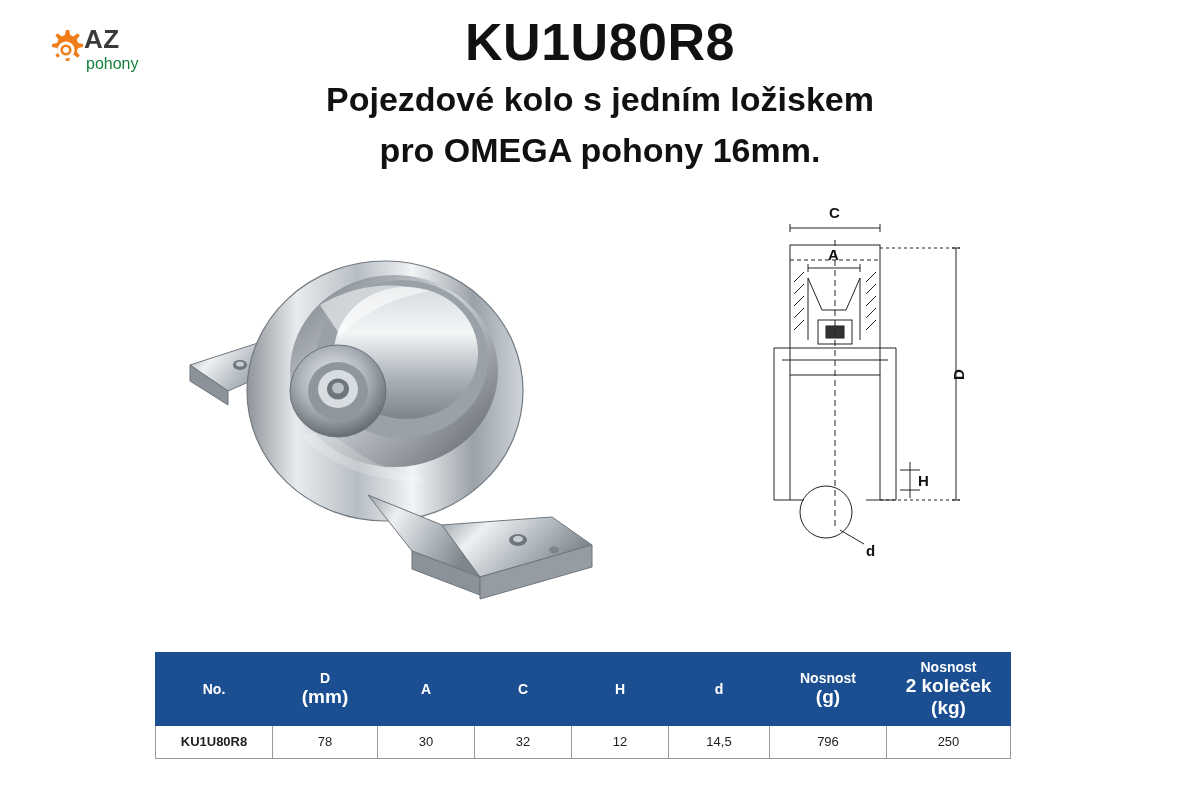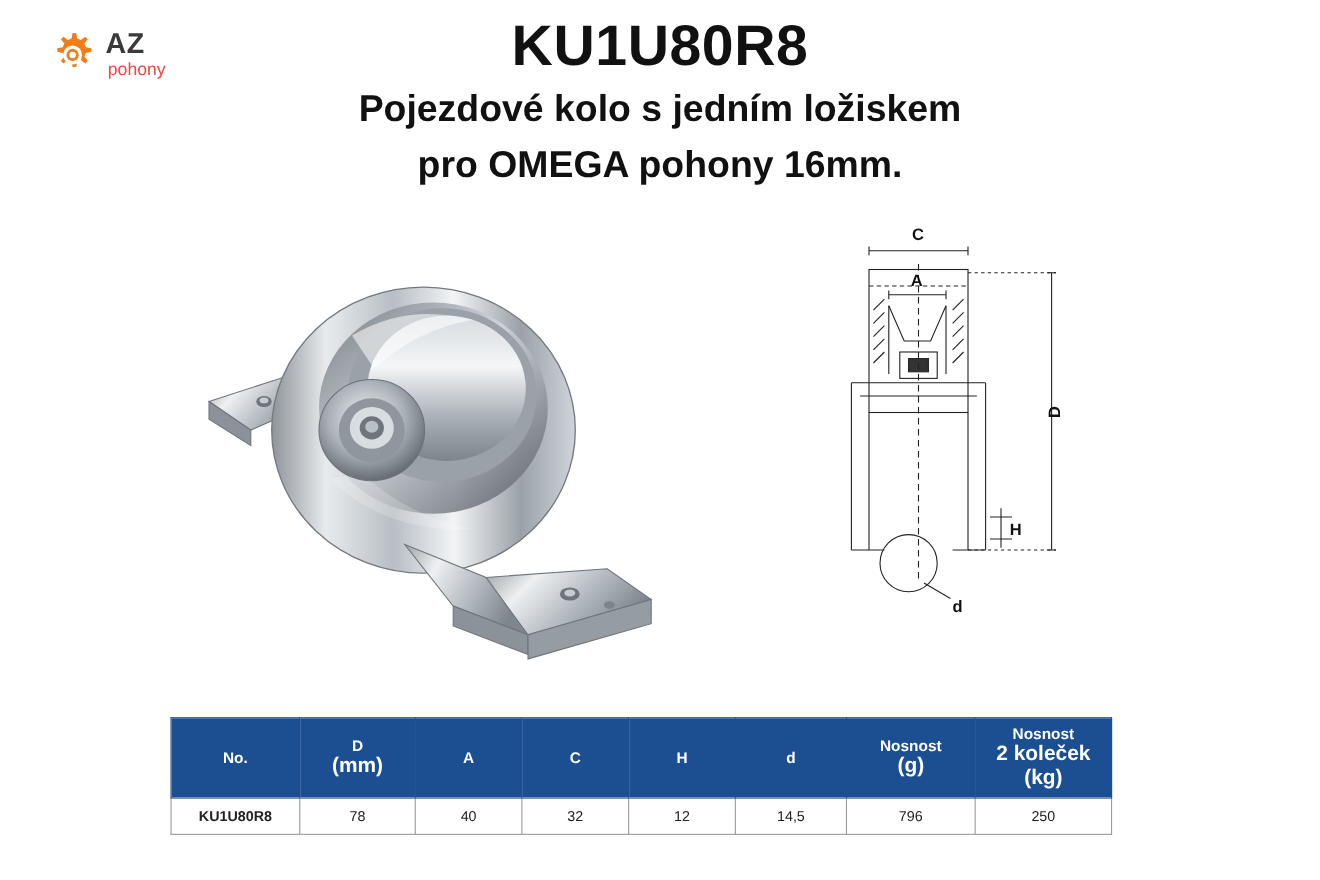--- a/index.html
+++ b/index.html
@@ -25,34 +25,34 @@
   }
   .logo-gear {
     position: absolute;
     left: 0;
     top: 4px;
     width: 44px;
     height: 44px;
   }
   .logo-text {
     position: absolute;
-    left: 52px;
+    left: 40px;
     top: 2px;
     width: 150px;
   }
   .logo-az {
     font-size: 26px;
     font-weight: bold;
     color: #3a3a3a;
     letter-spacing: 0.5px;
     line-height: 1;
   }
   .logo-pohony {
     font-size: 16px;
-    color: #ef4444;
+    color: #15803d;
     line-height: 1;
     margin-top: 4px;
     margin-left: 2px;
   }
 
   
   .title-block {
     position: absolute;
     left: 0;
     top: 14px;
@@ -317,21 +317,21 @@
           <span>Nosnost</span>
           <span class="th-sub">2 koleček</span>
           <span class="th-sub">(kg)</span>
         </th>
       </tr>
     </thead>
     <tbody>
       <tr>
         <td class="model">KU1U80R8</td>
         <td>78</td>
-        <td>40</td>
+        <td>30</td>
         <td>32</td>
         <td>12</td>
         <td>14,5</td>
         <td>796</td>
         <td>250</td>
       </tr>
     </tbody>
   </table>
 </div>
 

